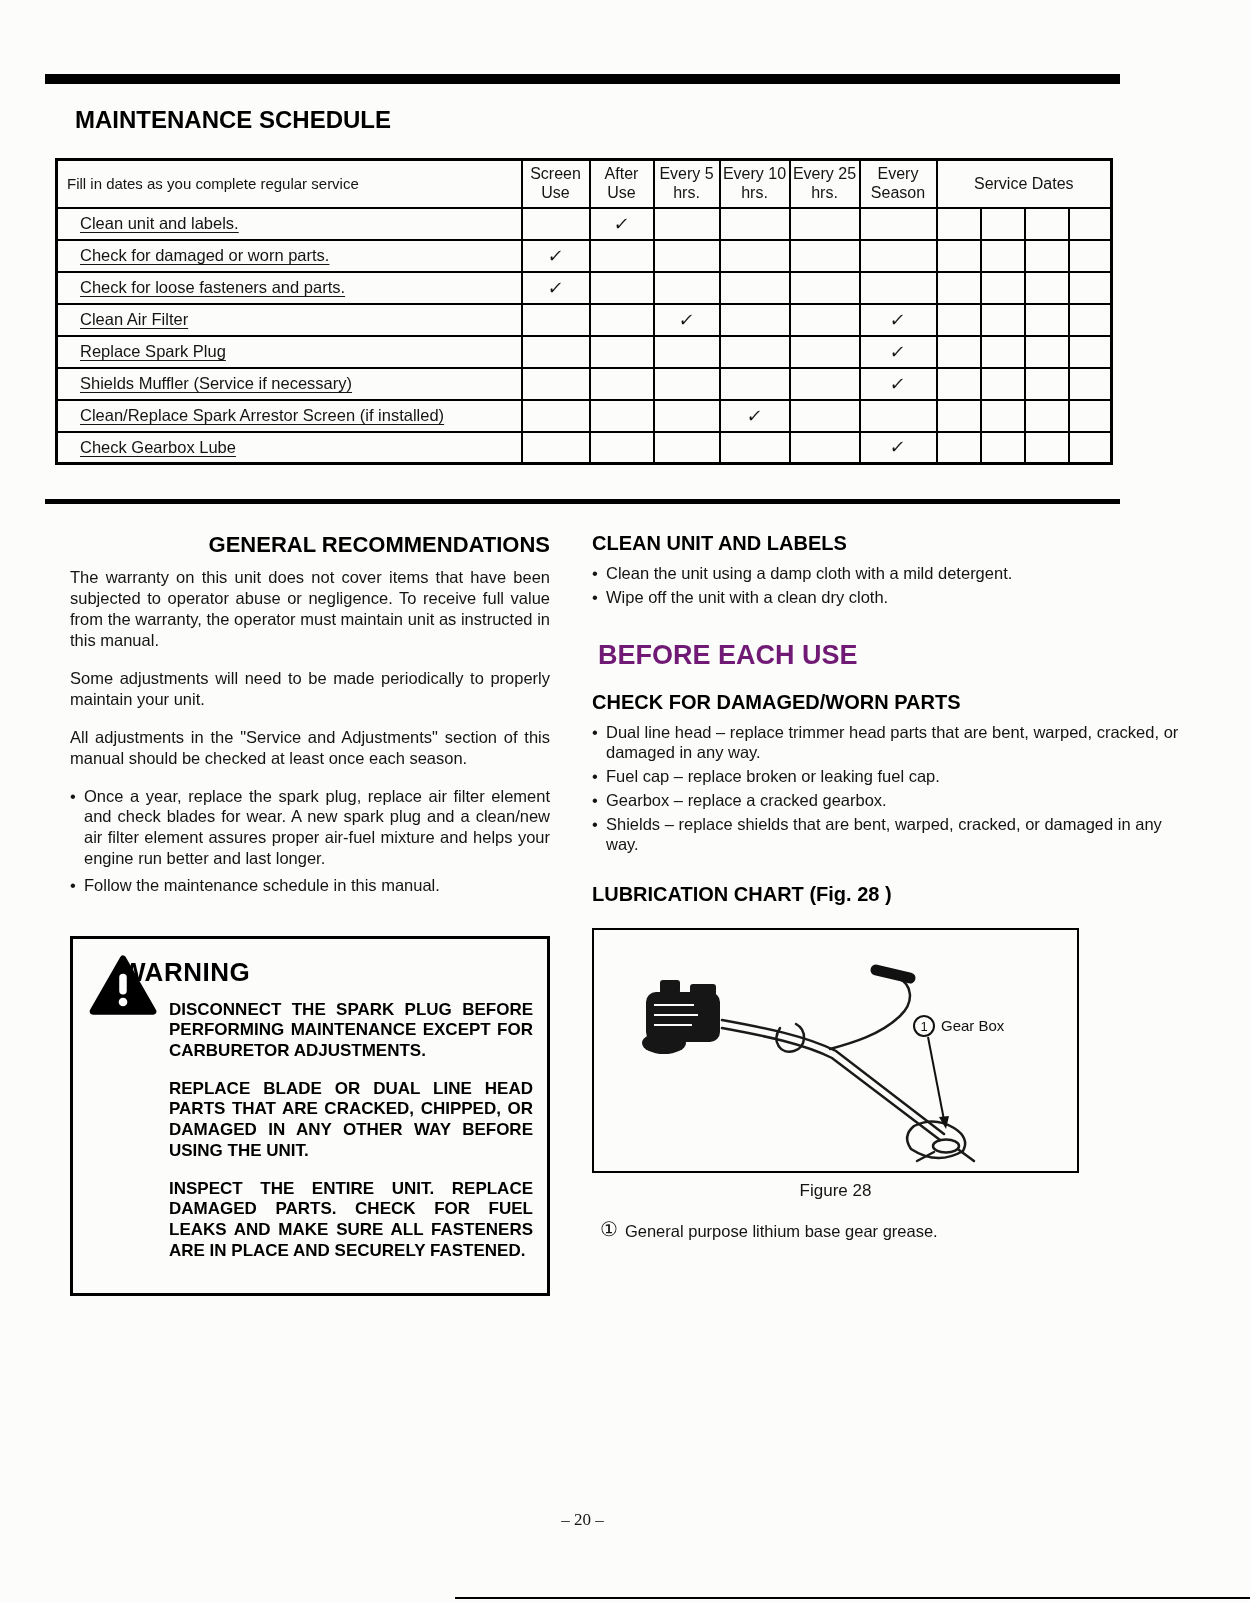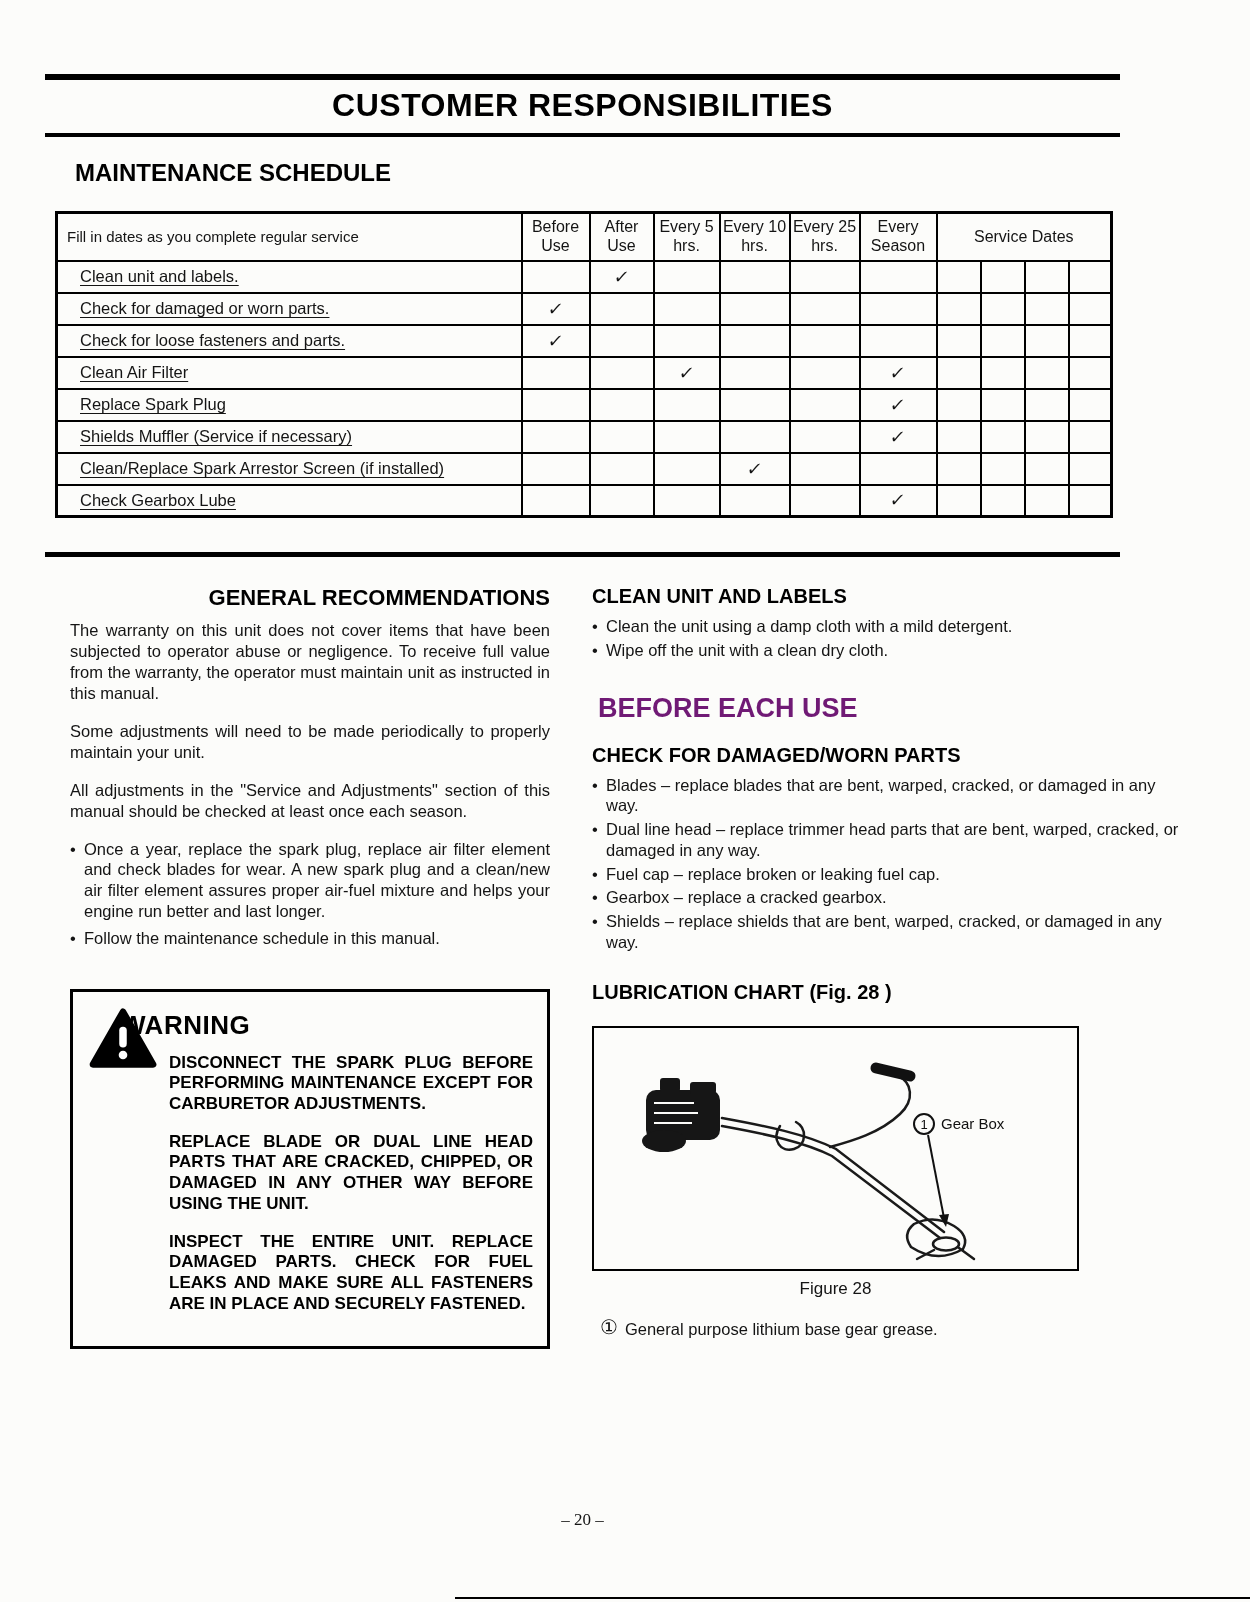--- a/index.html
+++ b/index.html
@@ -87,21 +87,20 @@
   .scan-artifact-bottom {
     position:absolute; bottom:3px; left:455px; right:0; height:2px; background:#000;
   }
 </style>
 </head>
 <body>
 
 <div class="page">
 
   <div class="rule rule-top"></div>
-  <h1 class="doc-title">CUSTOMER RESPONSIBILITIES</h1>
   <div class="rule rule-title-bottom"></div>
 
   <h2 class="schedule-heading">MAINTENANCE SCHEDULE</h2>
 
   <table class="maint">
     <colgroup>
       <col style="width:465px">
         <col style="width:68px">
         <col style="width:64px">
       <col style="width:66px">
@@ -109,21 +108,21 @@
         <col style="width:70px">
       <col style="width:77px">
       <col style="width:44px">
         <col style="width:44px">
         <col style="width:44px">
         <col style="width:43px">
     </colgroup>
     <thead>
       <tr>
         <th class="fill-header">Fill in dates as you complete regular service</th>
-        <th>Before Use</th>
+        <th>Screen Use</th>
         <th>After Use</th>
         <th>Every 5 hrs.</th>
         <th>Every 10 hrs.</th>
         <th>Every 25 hrs.</th>
         <th>Every Season</th>
         <th colspan="4">Service Dates</th>
       </tr>
     </thead>
     <tbody>
         <tr>
@@ -270,21 +269,20 @@
       <h3 class="sec-sm">CLEAN UNIT AND LABELS</h3>
       <ul class="bullets">
           <li class="bullet-item">Clean the unit using a damp cloth with a mild detergent.</li>
           <li class="bullet-item">Wipe off the unit with a clean dry cloth.</li>
         </ul>
 
       <div class="beu-heading">BEFORE EACH USE</div>
 
       <h3 class="sec-sm cp-heading">CHECK FOR DAMAGED/WORN PARTS</h3>
       <ul class="bullets">
-          <li class="bullet-item">Blades – replace blades that are bent, warped, cracked, or damaged in any way.</li>
           <li class="bullet-item">Dual line head – replace trimmer head parts that are bent, warped, cracked, or damaged in any way.</li>
           <li class="bullet-item">Fuel cap – replace broken or leaking fuel cap.</li>
           <li class="bullet-item">Gearbox – replace a cracked gearbox.</li>
           <li class="bullet-item">Shields – replace shields that are bent, warped, cracked, or damaged in any way.</li>
         </ul>
 
       <h3 class="sec-sm lub-heading">LUBRICATION CHART (Fig. 28 )</h3>
 
       <div class="figure-box">
         <svg width="483" height="241" viewBox="0 0 483 241">

